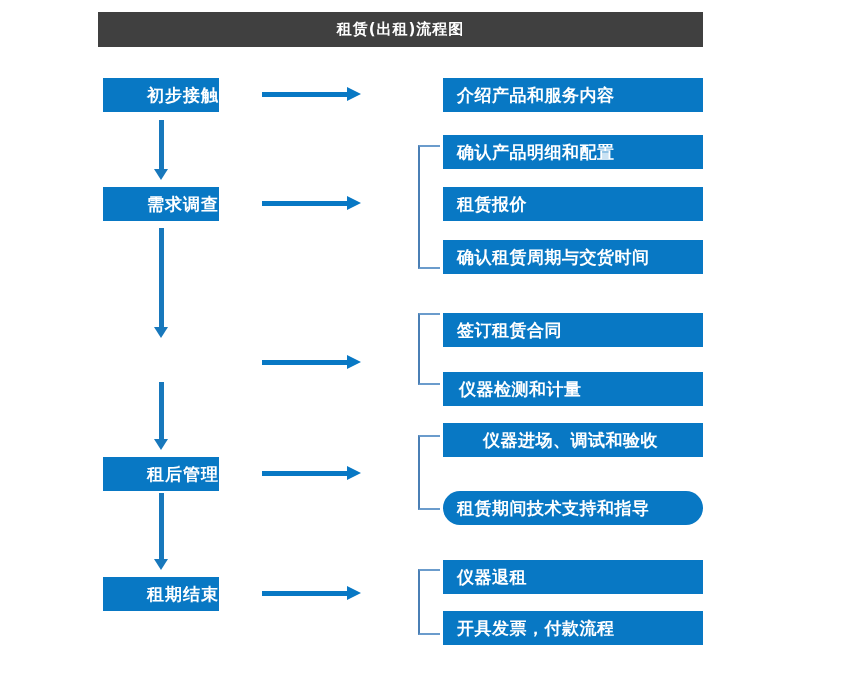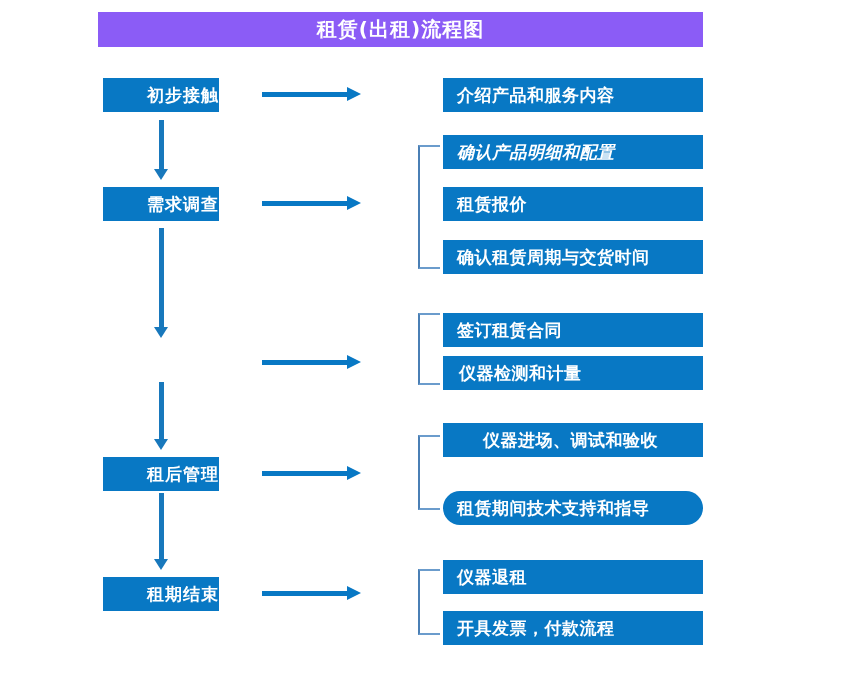--- a/index.html
+++ b/index.html
@@ -19,23 +19,23 @@
     overflow: hidden;
   }
 
   
   .title-bar {
     position: absolute;
     left: 98px;
     top: 12px;
     width: 605px;
     height: 35px;
-    background: #8b5cf6;
+    background: #404040;
     color: #ffffff;
-    font-size: 20px;
+    font-size: 15px;
     font-weight: bold;
     display: flex;
     align-items: center;
     justify-content: center;
     letter-spacing: 1px;
   }
 
   
   .box {
     position: absolute;
@@ -176,26 +176,26 @@
       <div class="head"></div>
   </div>
 
   <div class="bracket" style="top:145px;height:124px;"></div>
   <div class="bracket" style="top:313px;height:72px;"></div>
   <div class="bracket" style="top:435px;height:75px;"></div>
   <div class="bracket" style="top:569px;height:66px;"></div>
 
   <div class="box box-right" style="top:78px;">介绍产品和服务内容</div>
 
-  <div class="box box-right" style="top:135px;font-style:italic;">确认产品明细和配置</div>
+  <div class="box box-right" style="top:135px;">确认产品明细和配置</div>
   <div class="box box-right" style="top:187px;">租赁报价</div>
   <div class="box box-right" style="top:240px;">确认租赁周期与交货时间</div>
 
   <div class="box box-right" style="top:313px;">签订租赁合同</div>
-  <div class="box box-right" style="top:356px;padding-left:16px;">仪器检测和计量</div>
+  <div class="box box-right" style="top:372px;padding-left:16px;">仪器检测和计量</div>
 
   <div class="box box-right" style="top:423px;padding-left:40px;">仪器进场、调试和验收</div>
   <div class="box box-right" style="top:491px;border-radius:17px;">租赁期间技术支持和指导</div>
 
   <div class="box box-right" style="top:611px;">开具发票，付款流程</div>
   <div class="box box-right" style="top:560px;">仪器退租</div>
 
 </div>
 
 </body></html>

